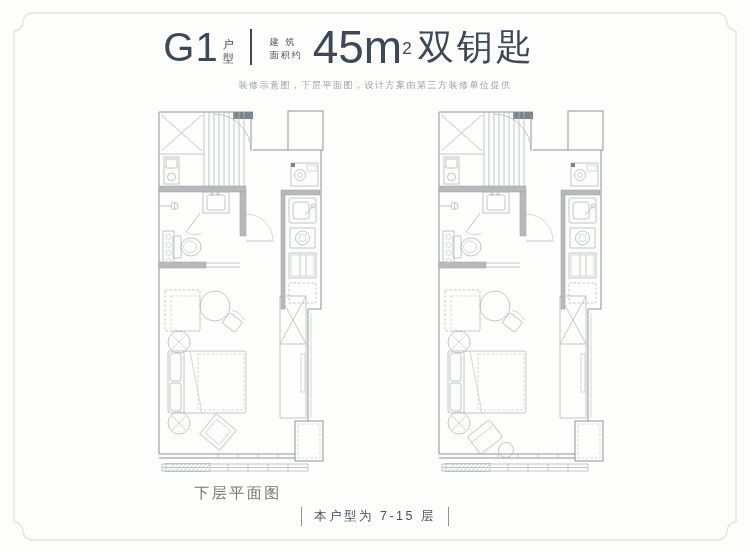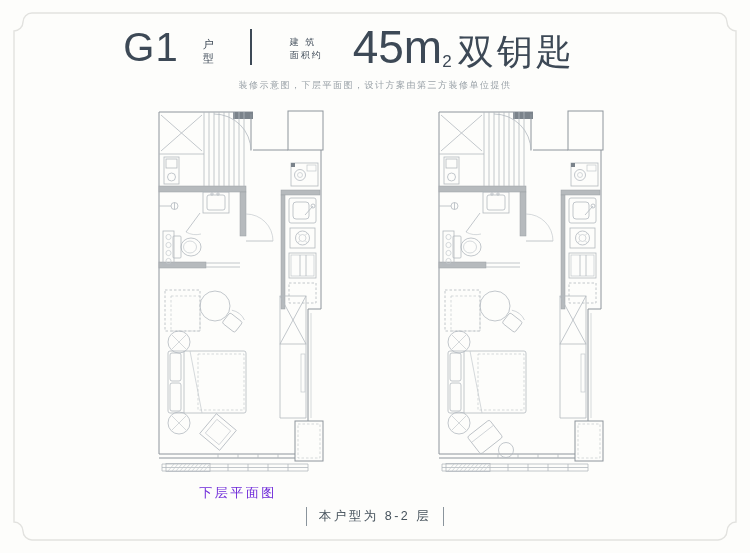--- a/index.html
+++ b/index.html
@@ -7,54 +7,54 @@
     width:750px;height:553px;position:relative;overflow:hidden;
     background:#fdfdfb;
     font-family:"Liberation Sans","DejaVu Sans",sans-serif;
     color:#3d4956;
   }
   .frame-svg{position:absolute;left:0;top:0;width:750px;height:553px;pointer-events:none;}
 
   
   .header{
     position:absolute;top:24px;left:0;width:698px;
-    display:flex;justify-content:center;align-items:center;gap:20px;
+    display:flex;justify-content:center;align-items:center;
   }
   .unit-code{
     font-size:40px;font-weight:500;letter-spacing:1px;line-height:1;
   }
   .unit-type{
     display:flex;flex-direction:column;justify-content:center;
     font-size:11px;line-height:1.25;margin-left:4px;margin-top:10px;
   }
   .title-divider{
     width:2px;height:36px;background:#3d4956;margin:0 18px 0 16px;
   }
   .area-label{
     display:flex;flex-direction:column;justify-content:center;
     font-size:9px;letter-spacing:2px;line-height:1.5;margin-right:10px;margin-top:4px;
   }
-  .big-title{display:flex;align-items:flex-end;line-height:1;}
+  .big-title{display:flex;align-items:center;line-height:1;}
   .area-value{font-size:46px;font-weight:400;letter-spacing:0;}
   .area-sup{font-size:17px;font-weight:400;margin-top:2px;}
   .title-suffix{font-size:36px;font-weight:500;letter-spacing:3px;margin-left:6px;margin-top:0;}
 
   .disclaimer{
     position:absolute;top:79px;left:0;width:750px;text-align:center;
     font-size:9px;letter-spacing:1.5px;color:#9aa2a8;
   }
 
   
   .plan-fig{position:absolute;width:180px;}
   .plan-fig.lower{left:148px;top:106px;}
   .plan-fig.upper{left:428px;top:106px;}
   .plan-svg{width:180px;height:372px;display:block;}
   .plan-caption{
     margin-top:6px;text-align:center;
-    font-size:13px;letter-spacing:2.5px;color:#6d28d9;font-family:Liberation Mono, monospace;
+    font-size:15px;letter-spacing:2.5px;color:#737373;font-family:Liberation Mono, monospace;
   }
 
   
   .footer{
     position:absolute;top:506px;left:0;width:750px;text-align:center;
   }
   .footer-note{
     display:inline-block;font-size:12.5px;letter-spacing:2.5px;color:#46525c;
     border-left:1px solid #8a949c;border-right:1px solid #8a949c;
     padding:1px 12px;
@@ -224,14 +224,14 @@
 
     <g transform="translate(57,331) rotate(-38)">
       <rect class="fl" x="-14" y="-11" width="28" height="22" rx="2"></rect>
       <path class="fl2" d="M-14,-4 H14"></path>
     </g>
     <circle class="fl" cx="78" cy="344" r="7.5"></circle>
   </svg>
 </figure>
 
 <div class="footer">
-  <span class="footer-note">本户型为 8-2 层</span>
+  <span class="footer-note">本户型为 7-15 层</span>
 </div>
 
 </body></html>

